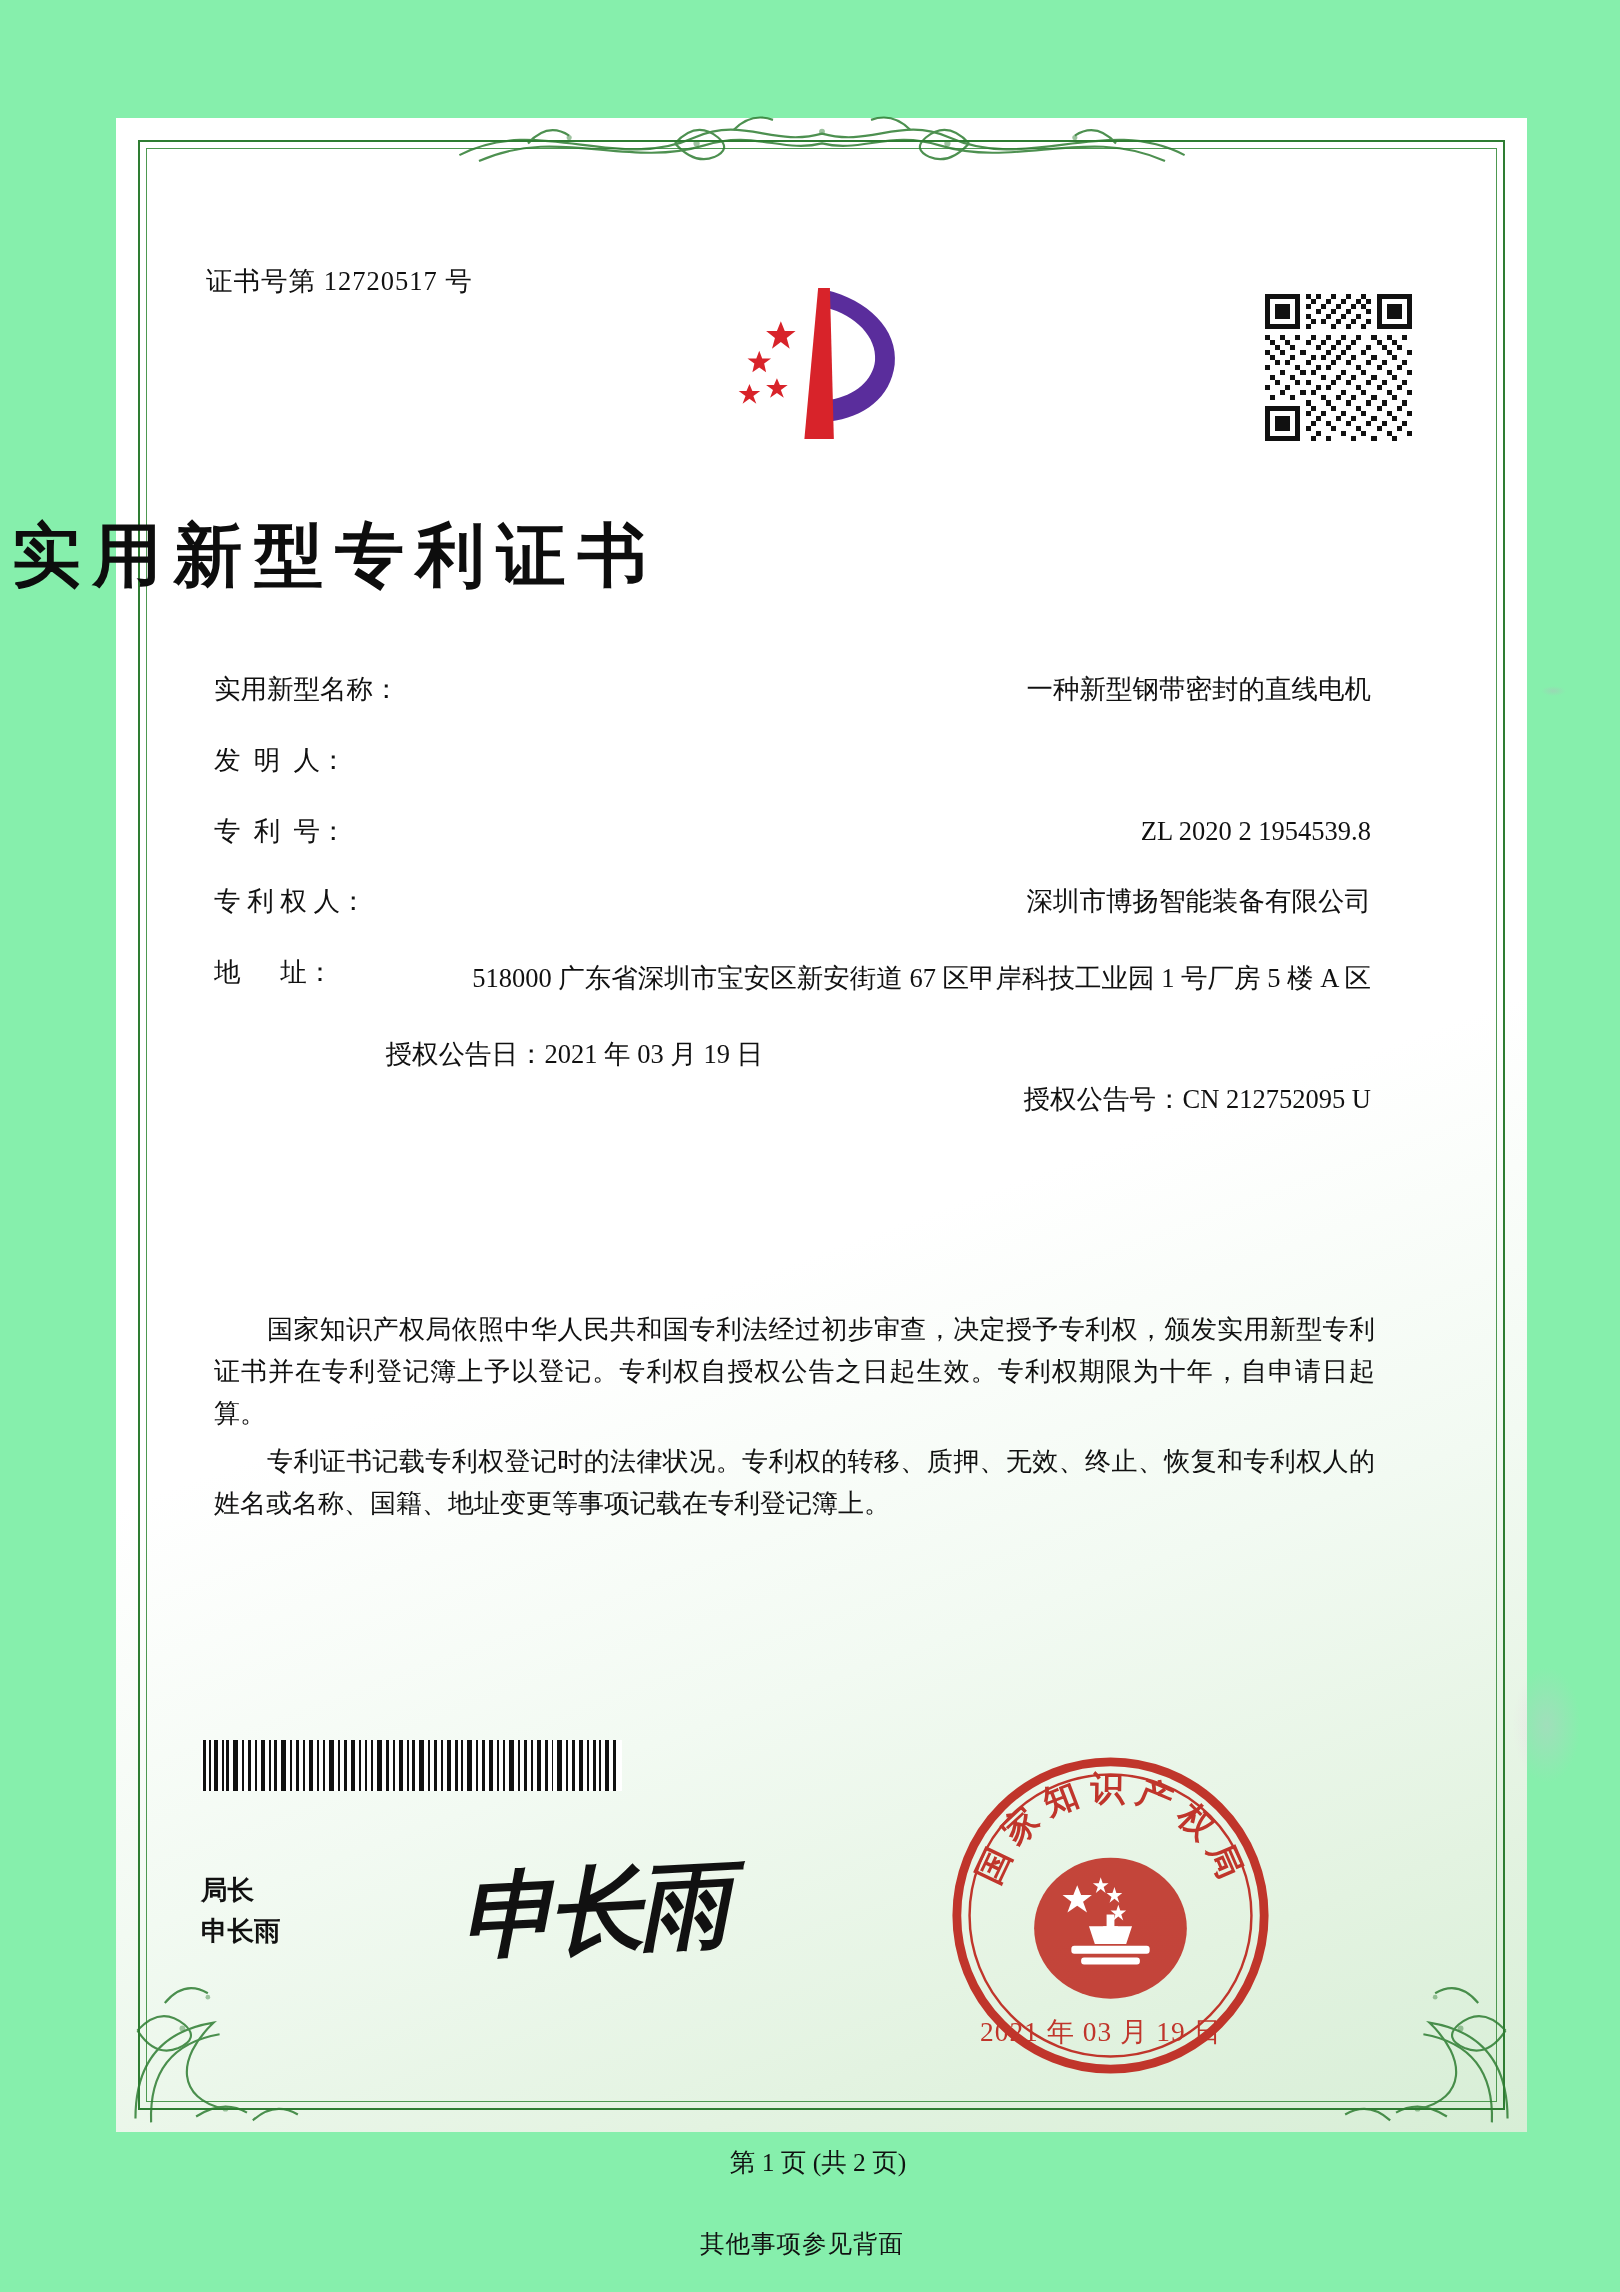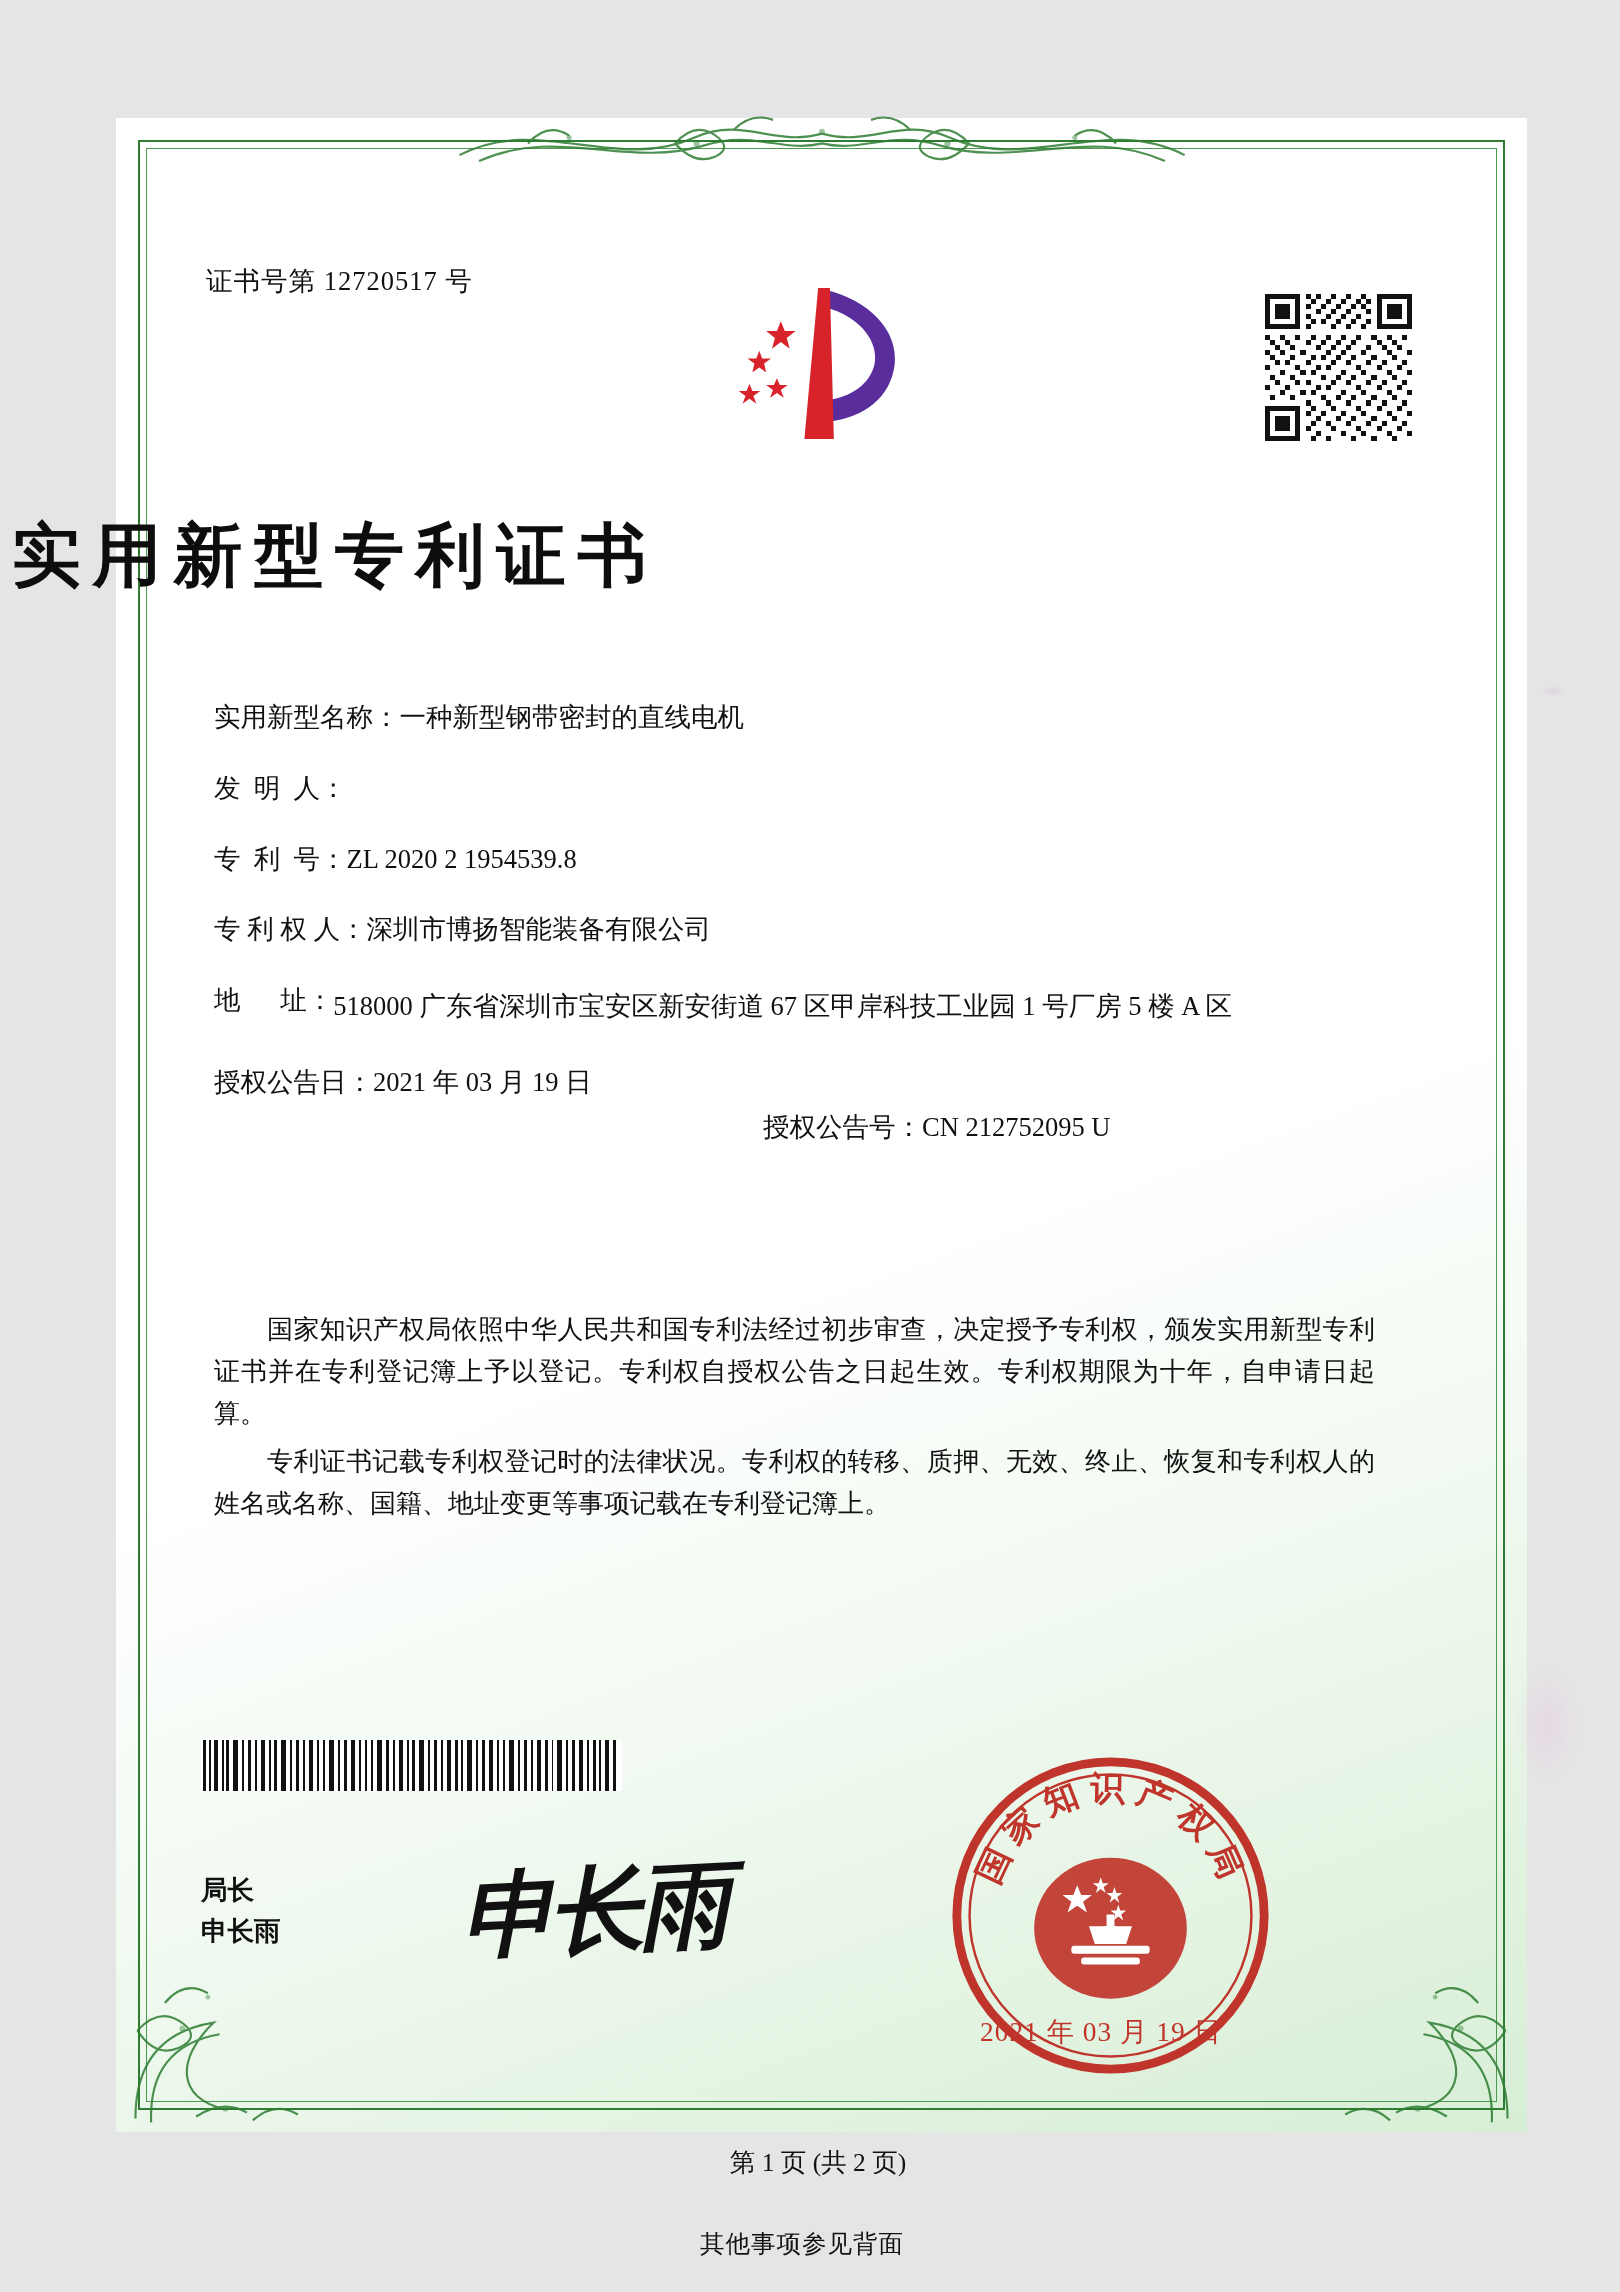--- a/index.html
+++ b/index.html
@@ -14,21 +14,21 @@
     color: #1a1a1a;
     position: relative;
     overflow: hidden;
   }
 
   .page {
     position: absolute;
     left: 0; top: 0;
     width: 1620px;
     height: 2293px;
-    background: #e5e5e5;
+    background: #86efac;
     text-decoration: underline;
   }
 
   
   .cert-frame {
     position: absolute;
     left: 116px;
     top: 118px;
     width: 1411px;
     height: 2014px;
@@ -109,25 +109,26 @@
     font-size: 69px;
     letter-spacing: 11.8px;
     color: #0d0d0d;
     text-indent: 11.8px;
   }
 
   
   .fields {
     position: absolute;
     left: 214px;
-    top: 704px;
+    top: 676px;
     width: 1157px;
     font-size: 26.5px;
     line-height: 1.05;
     color: #111;
+    text-align: right;
   }
   .fld {
     display: flex;
     align-items: flex-start;
     margin-bottom: 43px;
   }
   .fld .lbl {
     white-space: pre;
     flex: 0 0 auto;
   }

